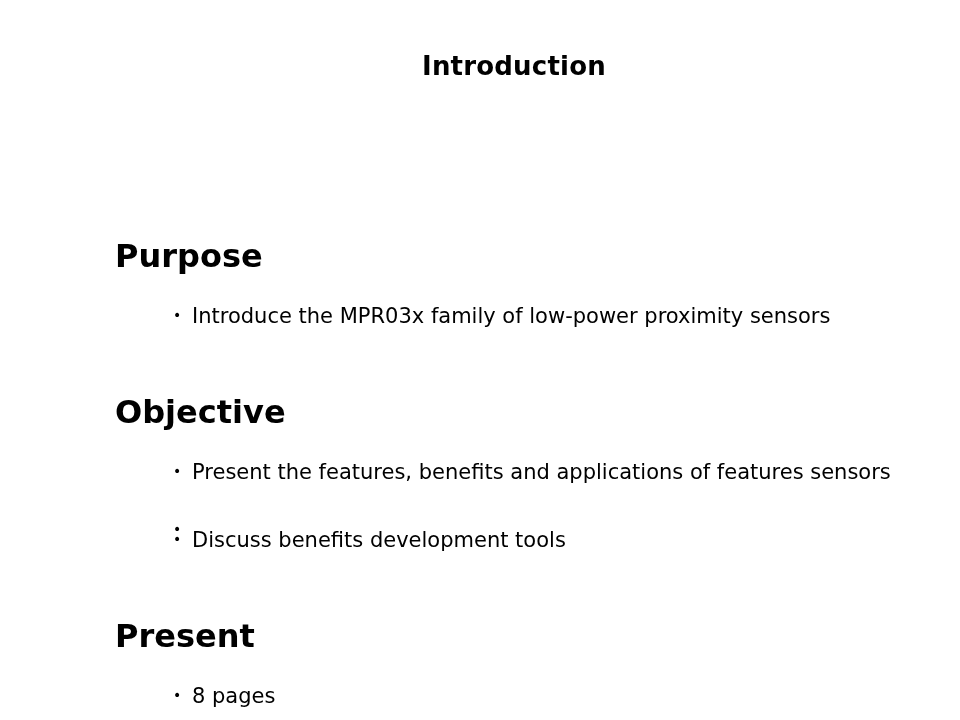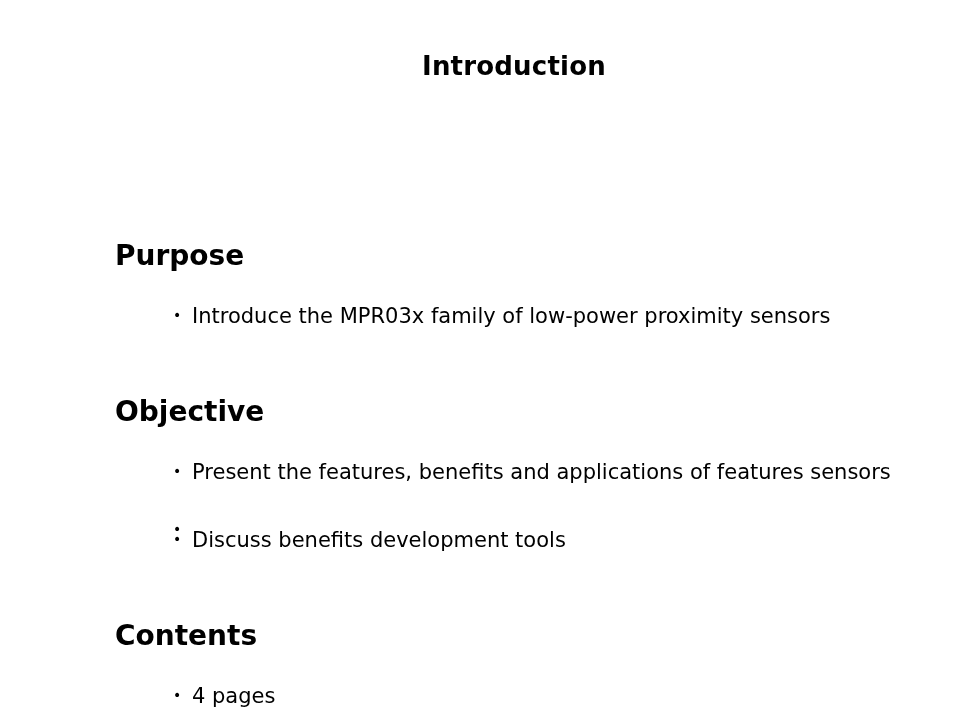--- a/index.html
+++ b/index.html
@@ -30,21 +30,21 @@
   .content {
     position: absolute;
     top: 186px;
     left: 62px;
     width: 836px;
   }
   .section {
     margin-bottom: 26px;
   }
   .section-heading {
-    font-size: 28px;
+    font-size: 32px;
     font-weight: bold;
     line-height: 34px;
     margin-bottom: 4px;
   }
   .bullet-list {
     list-style: none;
   }
   .bullet-item {
     position: relative;
     padding-left: 60px;
@@ -95,23 +95,23 @@
           <span class="bullet-glyph">•</span>
         </li>
         <li class="bullet-item">
           <span class="bullet-glyph">•</span>
           <span class="bullet-text">Discuss benefits development tools</span>
         </li>
       </ul>
     </div>
 
     <div class="section">
-      <div class="section-heading">Contents</div>
+      <div class="section-heading">Present</div>
       <ul class="bullet-list">
         <li class="bullet-item">
           <span class="bullet-glyph">•</span>
-          <span class="bullet-text">4 pages</span>
+          <span class="bullet-text">8 pages</span>
         </li>
       </ul>
     </div>
 
   </div>
 </div>
 
 </body></html>

